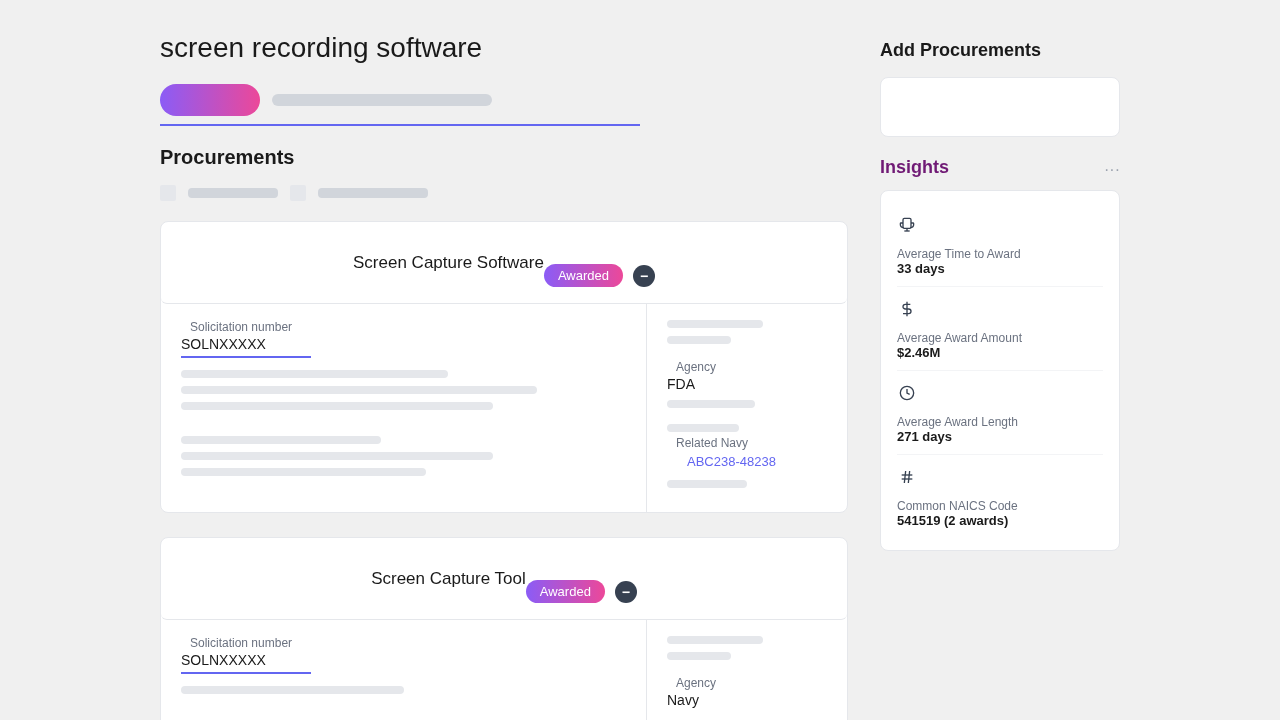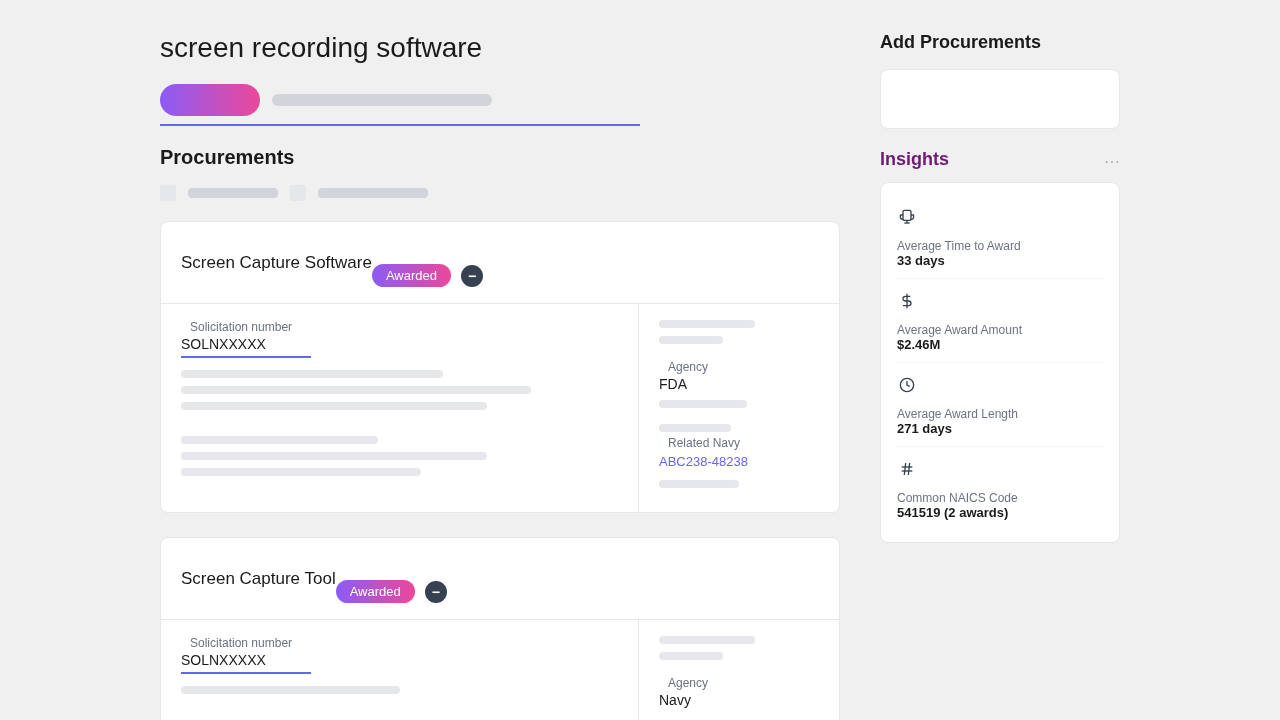--- a/index.html
+++ b/index.html
@@ -15,21 +15,21 @@
       width: 1280px;
       height: 720px;
       background: #f0f0f0;
       display: flex;
       justify-content: center;
       overflow: hidden;
     }
     .container {
       width: 960px;
       display: flex;
-      gap: 40px;
+      gap: 32px;
       padding: 32px 0;
     }
     .main-content {
       flex: 1;
       min-width: 0;
     }
     .page-title {
       font-size: 28px;
       font-weight: 400;
       color: #1a1a1a;
@@ -89,23 +89,24 @@
     .procurement-card {
       background: #ffffff;
       border-radius: 8px;
       border: 1px solid #e5e7eb;
       margin-bottom: 24px;
       overflow: hidden;
     }
     .card-header {
       display: flex;
       align-items: center;
-      justify-content: flex-start;
+      justify-content: center;
       padding: 16px 20px;
       border-bottom: 1px solid #e5e7eb;
+      border-radius: 6px;
     }
     .card-title {
       font-size: 17px;
       font-weight: 500;
       color: #1a1a1a;
     }
     .card-header-right {
       display: flex;
       align-items: center;
       gap: 10px;
@@ -173,24 +174,26 @@
     .placeholder-bar.w80 { width: 80%; }
     .placeholder-bar.w50 { width: 50%; }
     .placeholder-bar.w70 { width: 70%; }
     .placeholder-bar.w40 { width: 40%; }
     .placeholder-bar.w45 { width: 45%; }
     .placeholder-bar.w55 { width: 55%; }
     .related-link {
       color: #6366f1;
       font-size: 13px;
       text-decoration: none;
+      margin-left: 20px;
     }
     .right-panel {
       width: 240px;
       flex-shrink: 0;
+      margin-top: 8px;
     }
     .add-procurements-title {
       font-size: 18px;
       font-weight: 600;
       color: #1a1a1a;
       margin-bottom: 16px;
     }
     .add-box {
       background: #ffffff;
       border: 1px solid #e5e7eb;

